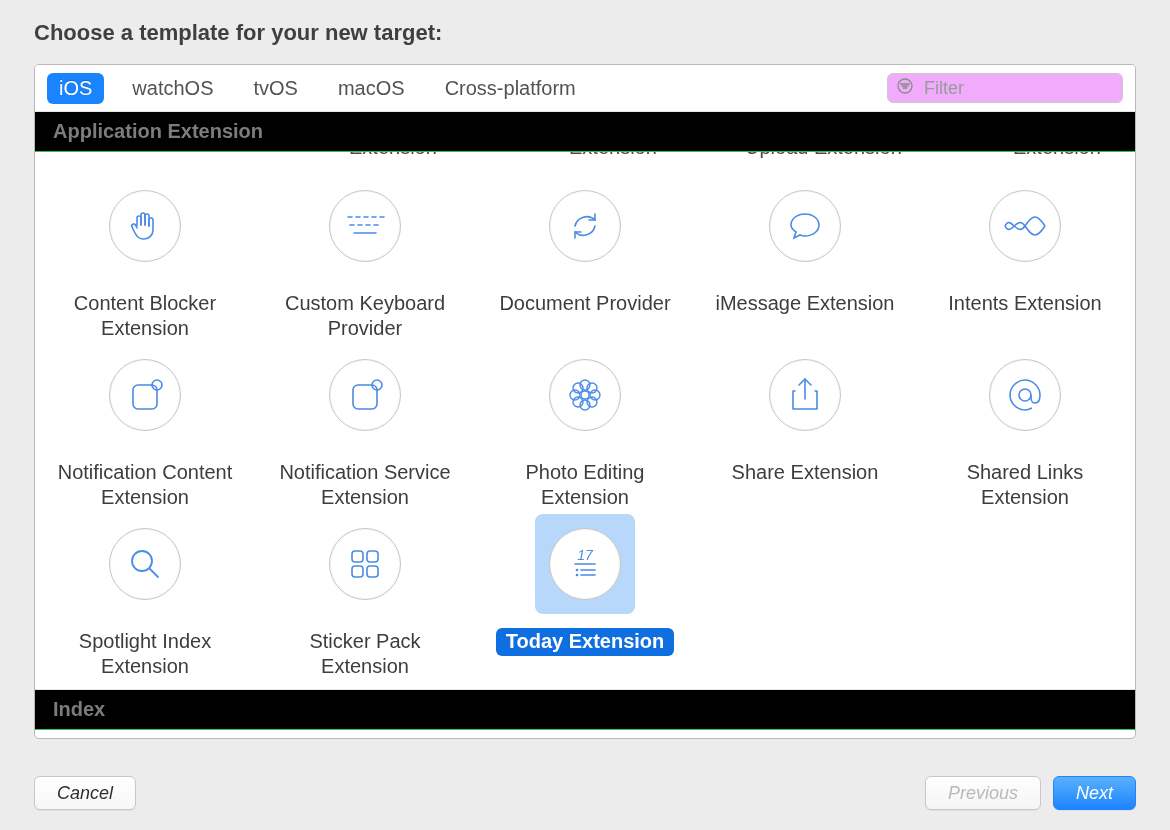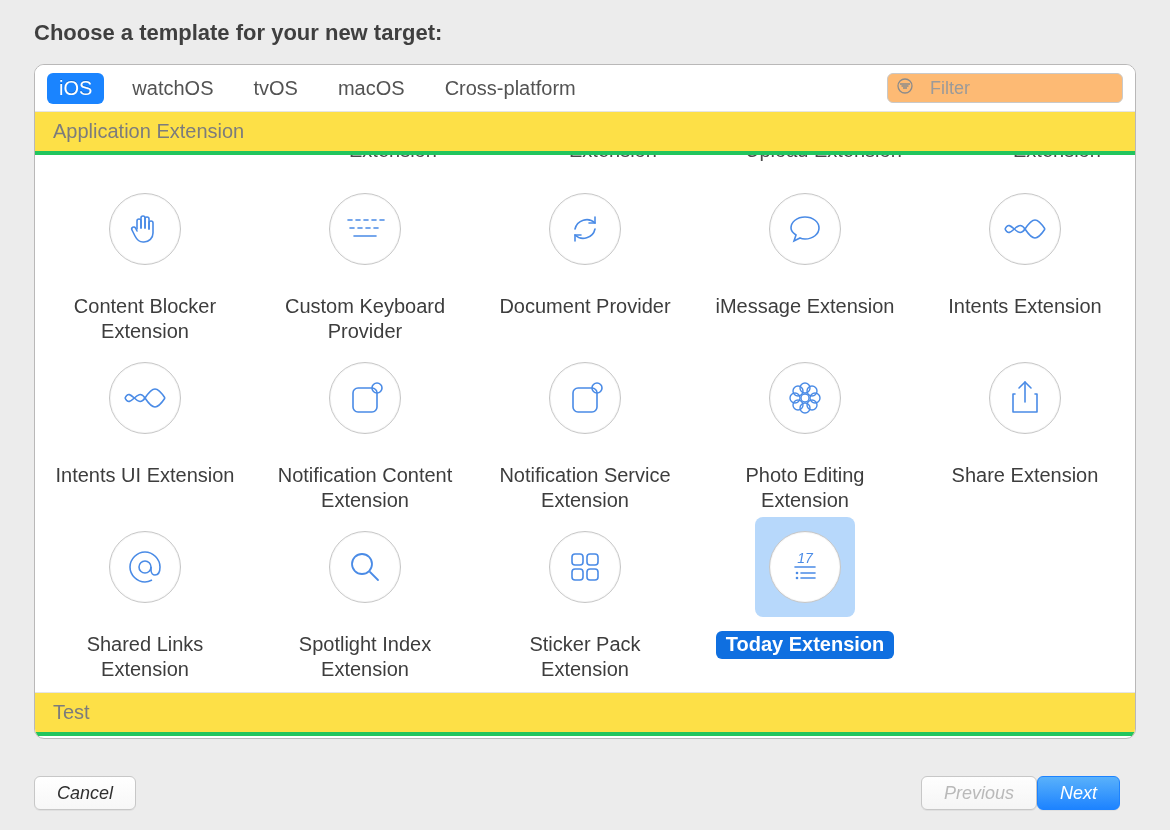--- a/index.html
+++ b/index.html
@@ -5,48 +5,48 @@
   * { box-sizing: border-box; }
   html, body { margin:0; padding:0; font-family: -apple-system, "Helvetica Neue", Helvetica, Arial, sans-serif; background:#ececec; }
   .window {
     width:1170px; height:830px; background:#ececec; position:relative; overflow:hidden;
   }
   .heading {
     position:absolute; left:34px; top:20px; font-size:22px; color:#3f3f3f; font-weight:700;
   }
   .panel {
     position:absolute; left:34px; top:64px; width:1102px; height:675px;
-    background:#fff; border:1px solid #b9b8b8; border-radius:10px; overflow:hidden;
+    background:#fff; border:1px solid #b9b8b8; border-radius:5px; overflow:hidden;
   }
   .tabs {
     height:46px; display:flex; align-items:center; padding:0 12px; gap:0;
     background:#fff;
   }
   .tab {
     padding:4px 12px; font-size:20px; color:#535353; border-radius:6px;
     margin-right:16px; cursor:default;
   }
   .tab.active { background:#1a84ff; color:#fff; text-shadow:0 -1px 0 rgba(0,0,0,.2); }
   .filter-wrap { margin-left:auto; display:flex; align-items:center; }
   .filter {
     width:236px; height:30px; border:1px solid #c9c9c9; border-radius:6px;
-    background:#fdba74; display:flex; align-items:center; padding:0 8px; gap:14px;
+    background:#f0abfc; display:flex; align-items:center; padding:0 8px; gap:8px;
   }
   .filter svg { flex:0 0 auto; }
   .filter input {
     flex:1; border:0; outline:0; font-size:18px; color:#666; background:transparent;
   }
   .filter input::placeholder { color:#9a9a9a; }
 
   .scroll {
     position:absolute; left:0; right:0; top:46px; bottom:0; overflow:hidden;
   }
   .section-header {
-    background:#fde047; color:#7c7c7c; font-weight:400; font-size:20px;
-    padding:8px 18px; border-top:1px solid #e5e5e5; border-bottom:4px solid #22c55e;
+    background:#000000; color:#7c7c7c; font-weight:700; font-size:20px;
+    padding:8px 18px; border-top:1px solid #e5e5e5; border-bottom:1px solid #22c55e;
   }
   .half-row {
     height:14px; position:relative; overflow:hidden;
   }
   .half-row .ghost {
     position:absolute; top:-16px; color:#4a4a4a; font-size:20px; white-space:nowrap;
   }
   .grid {
     display:grid; grid-template-columns: repeat(5, 1fr);
     column-gap:0; row-gap:0; padding-top:10px;
@@ -79,21 +79,21 @@
     height:34px; border-radius:6px; border:1px solid #c7c7c7; background:linear-gradient(#ffffff,#f7f7f7);
     font-size:18px; color:#2f2f2f; padding:0 22px; cursor:default;
     box-shadow:0 1px 0 rgba(0,0,0,.05);
     font-style:italic;
   }
   .btn.primary {
     background:linear-gradient(#59b1fb,#1d83ff); border-color:#1d83ff; color:#fff;
   }
   .btn.disabled { color:#b9b9b9; background:linear-gradient(#fefefe,#f5f5f5); }
   .footer .left { position:absolute; left:0; top:0; }
-  .footer .right { position:absolute; right:16px; top:0; display:flex; gap:0; }
+  .footer .right { position:absolute; right:0; top:0; display:flex; gap:12px; }
 
   svg.glyph { stroke:#4a8be6; }
 </style>
 </head>
 <body>
 
 <div class="window">
   <div class="heading">Choose a template for your new target:</div>
 
   <div class="panel">
@@ -190,29 +190,20 @@
         <div class="cell">
           <div class="icon-circle">
             <svg class="glyph" width="44" height="30" viewBox="0 0 44 30" fill="none" stroke="#4a8be6" stroke-width="1.6">
               <path d="M2 15c6-12 12 12 20 0s12-12 20 0"></path>
                 <path d="M2 15c6 12 12-12 20 0s12 12 20 0"></path>
             </svg>
           </div>
           <span class="label">Intents Extension</span>
         </div>
 
-        <div class="cell">
-          <div class="icon-circle">
-            <svg class="glyph" width="44" height="30" viewBox="0 0 44 30" fill="none" stroke="#4a8be6" stroke-width="1.6">
-              <path d="M2 15c6-12 12 12 20 0s12-12 20 0"></path>
-                <path d="M2 15c6 12 12-12 20 0s12 12 20 0"></path>
-            </svg>
-          </div>
-          <span class="label">Intents UI Extension</span>
-        </div>
 
         <div class="cell">
           <div class="icon-circle">
             <svg class="glyph" width="40" height="40" viewBox="0 0 40 40" fill="none" stroke="#4a8be6" stroke-width="1.6">
               <rect x="8" y="10" width="24" height="24" rx="5"></rect>
                 <circle cx="32" cy="10" r="5"></circle>
             </svg>
           </div>
           <span class="label">Notification Content Extension</span>
         </div>
@@ -299,21 +290,21 @@
                   <line x1="16" y1="31" x2="30" y2="31"></line>
               </svg>
             </div>
           </div>
           <span class="label">Today Extension</span>
         </div>
 
         <div class="cell"></div>
       </div>
 
-      <div class="section-header" style="margin-top:6px">Test</div>
+      <div class="section-header" style="margin-top:6px">Index</div>
     </div>
   </div>
 
   <div class="footer">
     <div class="left">
       <button class="btn">Cancel</button>
     </div>
     <div class="right">
       <button class="btn disabled">Previous</button>
       <button class="btn primary">Next</button>

